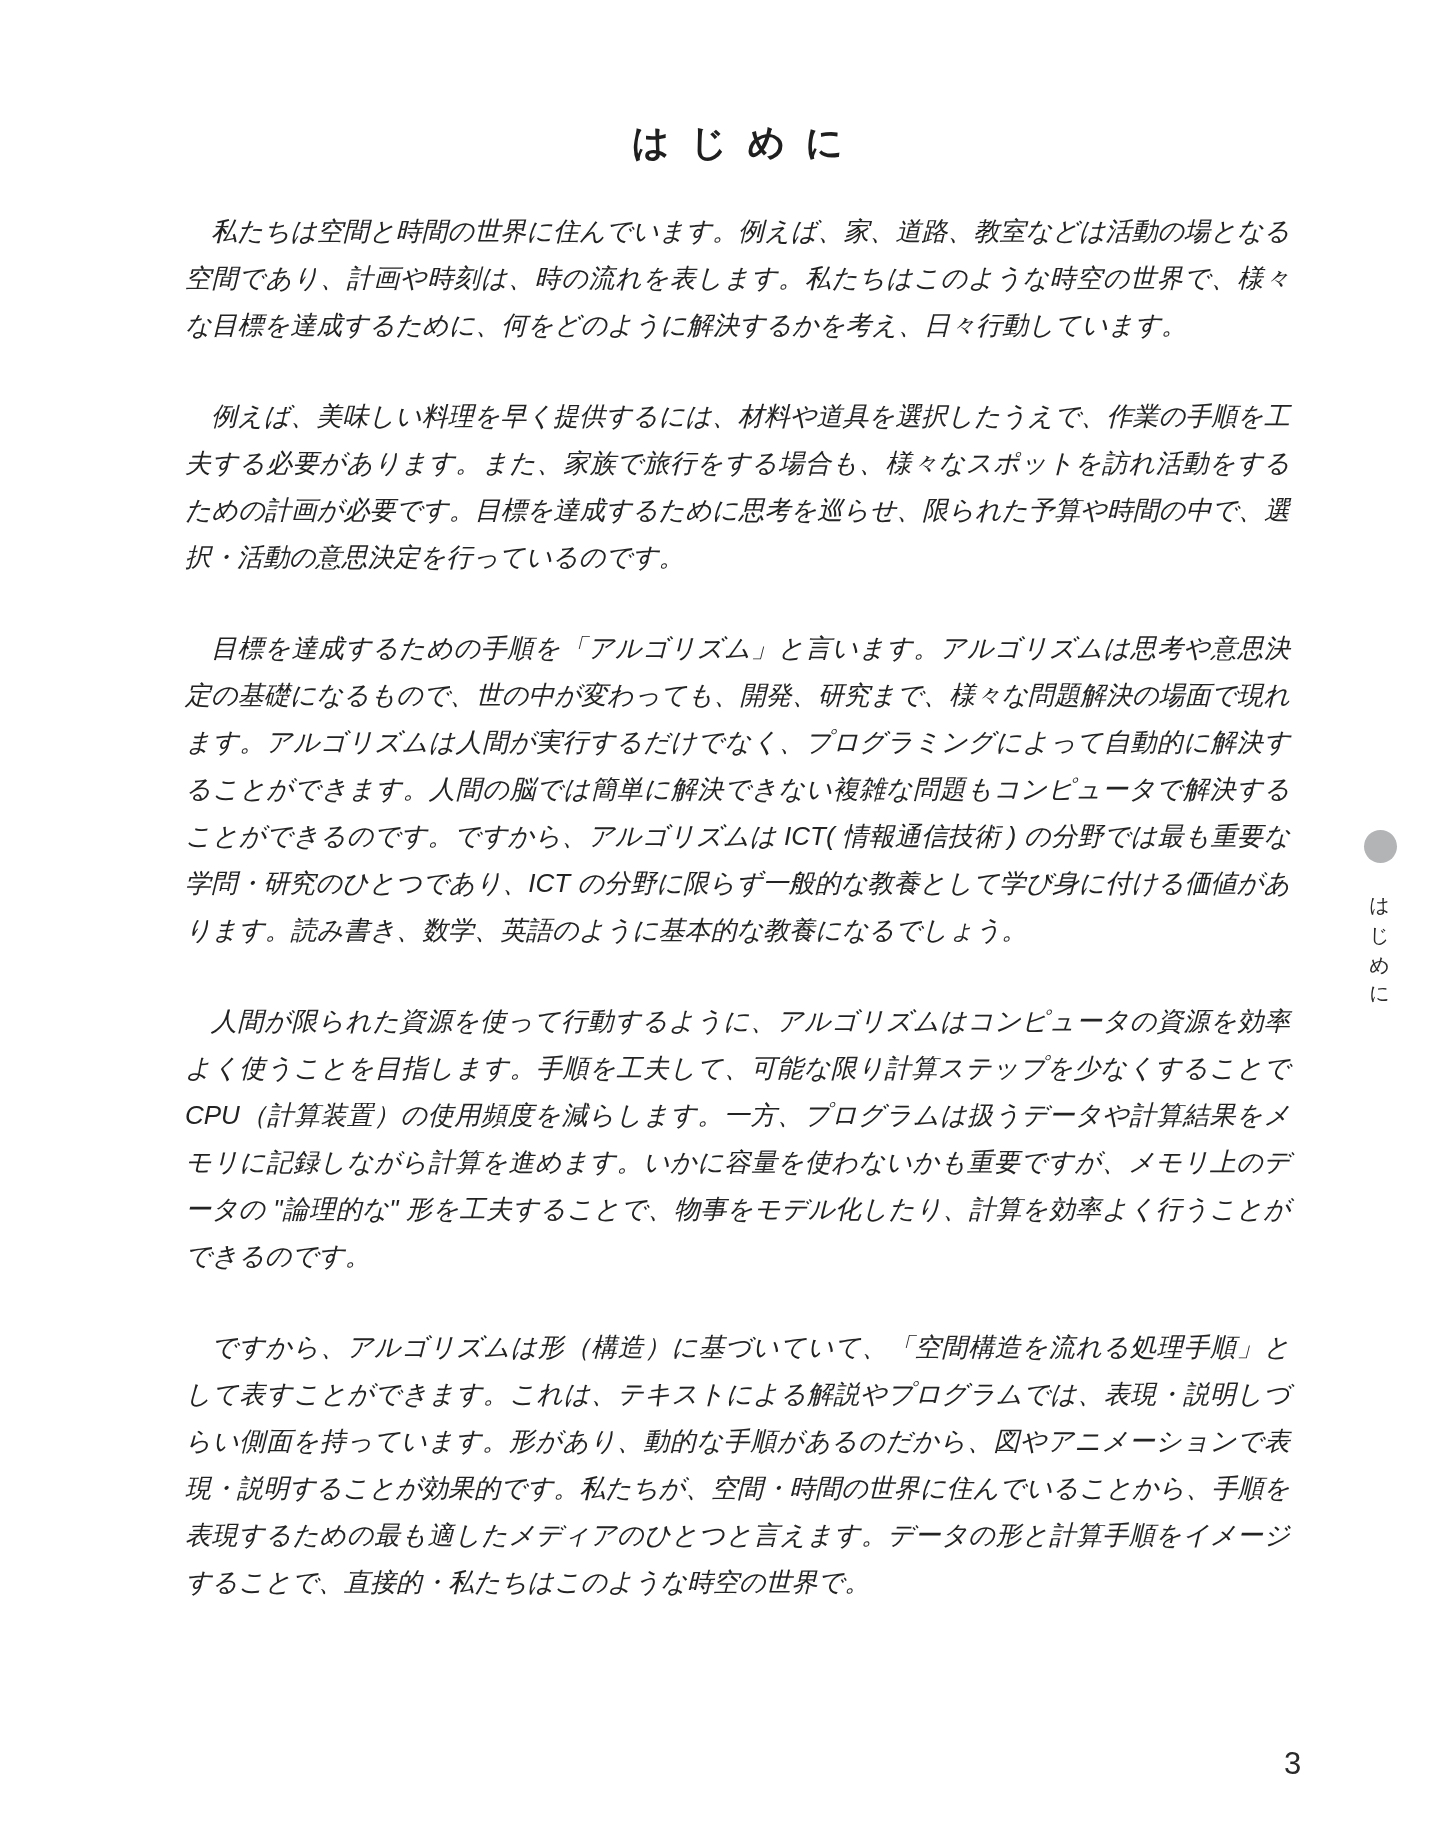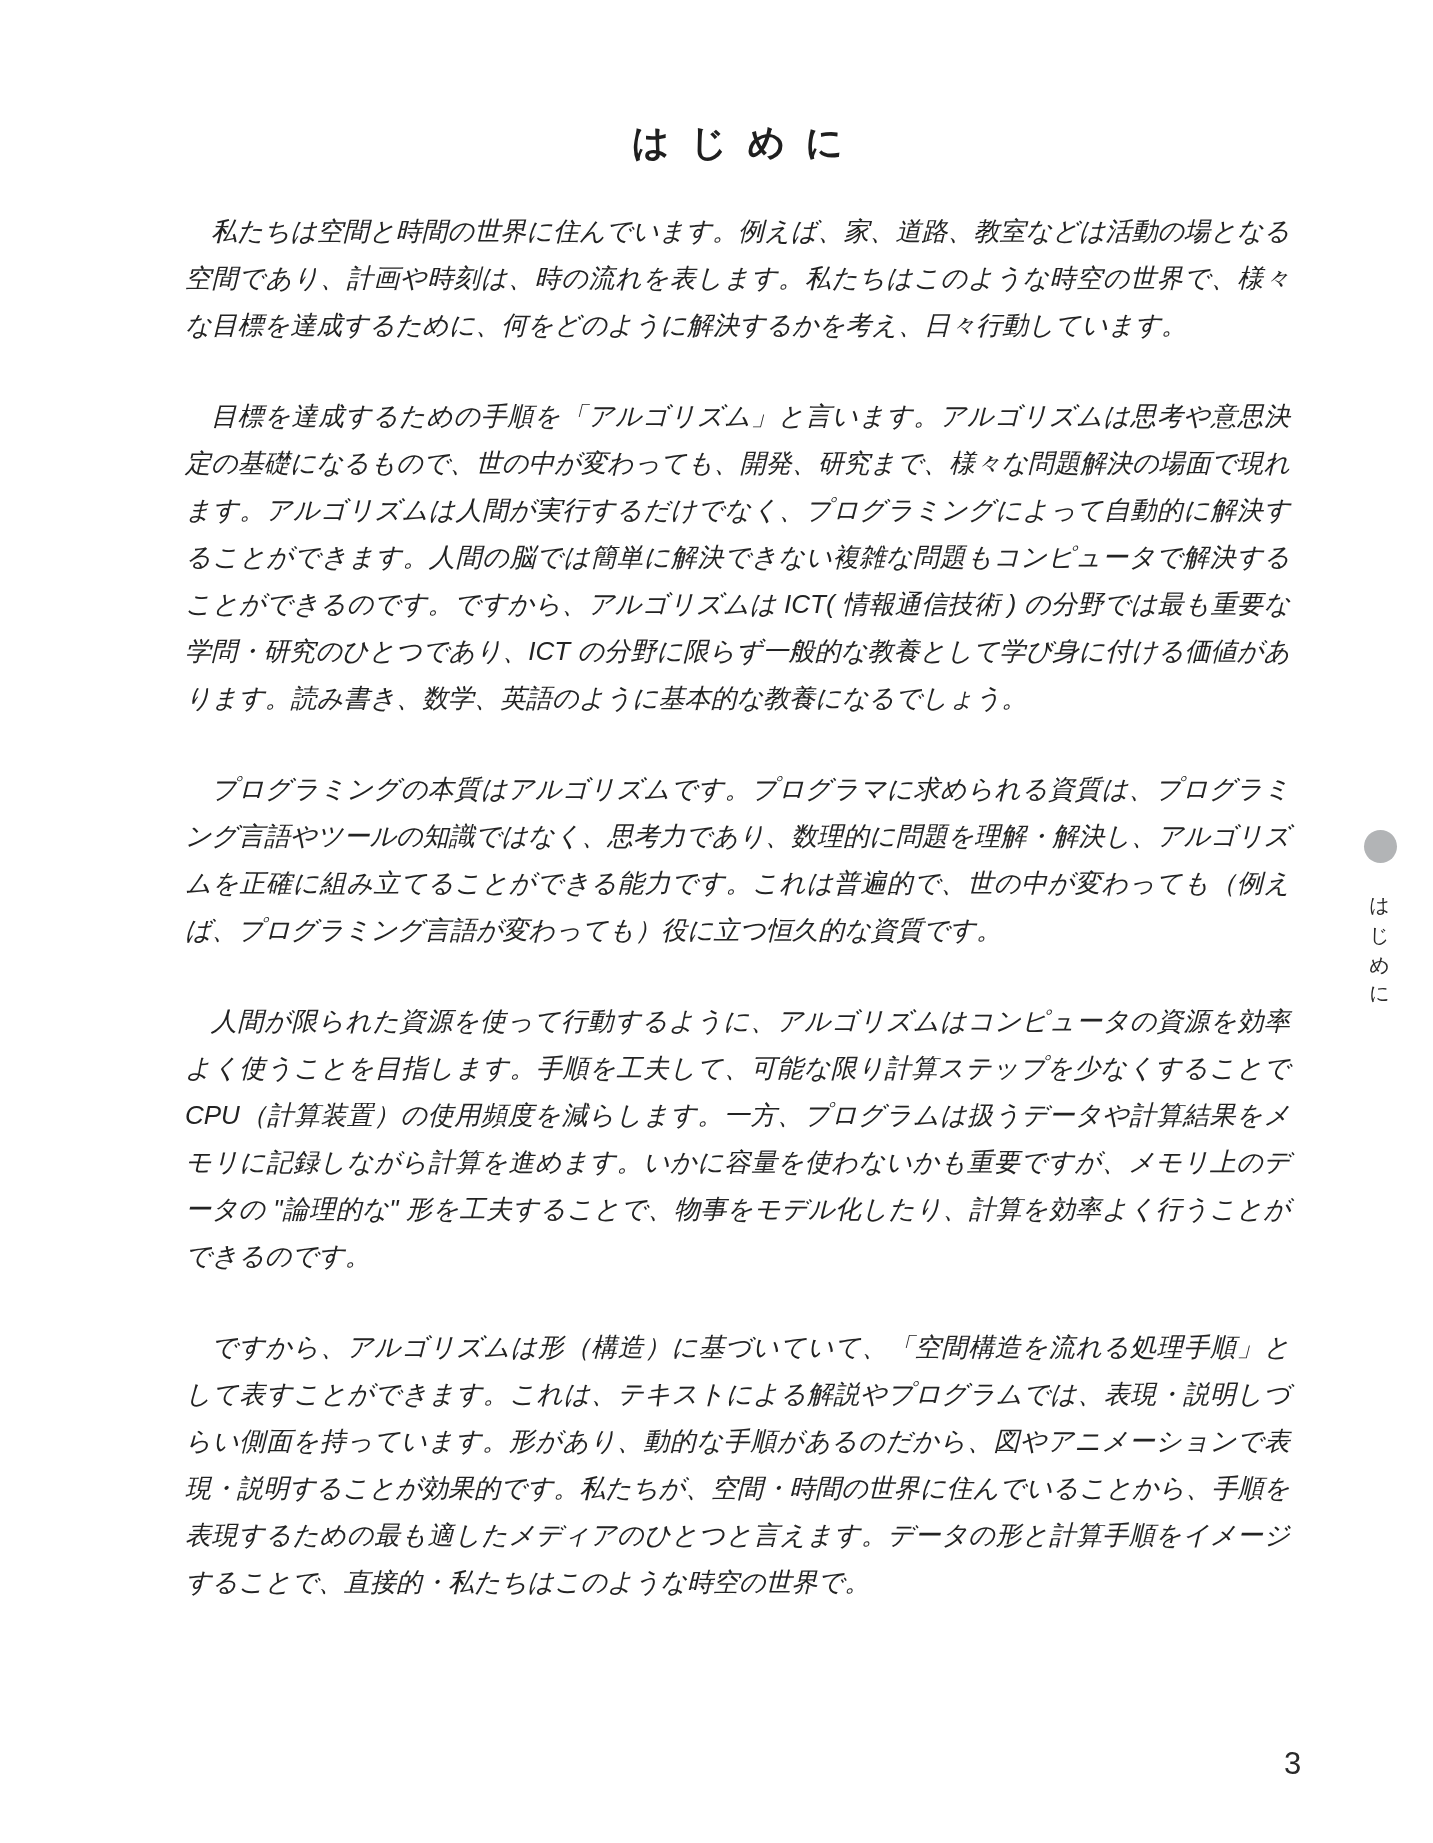--- a/index.html
+++ b/index.html
@@ -70,22 +70,22 @@
     color: #2a2a2a;
   }
 </style>
 </head>
 <body>
 
 <div class="content">
   <h1 class="page-title">はじめに</h1>
 
   <p class="para">私たちは空間と時間の世界に住んでいます。例えば、家、道路、教室などは活動の場となる空間であり、計画や時刻は、時の流れを表します。私たちはこのような時空の世界で、様々な目標を達成するために、何をどのように解決するかを考え、日々行動しています。</p>
+  <p class="para">例えば、美味しい料理を早く提供するには、材料や道具を選択したうえで、作業の手順を工夫する必要があります。また、家族で旅行をする場合も、様々なスポットを訪れ活動をするための計画が必要です。目標を達成するために思考を巡らせ、限られた予算や時間の中で、選択・活動の意思決定を行っているのです。</p>
   <p class="para">目標を達成するための手順を「アルゴリズム」と言います。アルゴリズムは思考や意思決定の基礎になるもので、世の中が変わっても、開発、研究まで、様々な問題解決の場面で現れます。アルゴリズムは人間が実行するだけでなく、プログラミングによって自動的に解決することができます。人間の脳では簡単に解決できない複雑な問題もコンピュータで解決することができるのです。ですから、アルゴリズムは ICT( 情報通信技術 ) の分野では最も重要な学問・研究のひとつであり、ICT の分野に限らず一般的な教養として学び身に付ける価値があります。読み書き、数学、英語のように基本的な教養になるでしょう。</p>
-  <p class="para">プログラミングの本質はアルゴリズムです。プログラマに求められる資質は、プログラミング言語やツールの知識ではなく、思考力であり、数理的に問題を理解・解決し、アルゴリズムを正確に組み立てることができる能力です。これは普遍的で、世の中が変わっても（例えば、プログラミング言語が変わっても）役に立つ恒久的な資質です。</p>
   <p class="para">人間が限られた資源を使って行動するように、アルゴリズムはコンピュータの資源を効率よく使うことを目指します。手順を工夫して、可能な限り計算ステップを少なくすることで CPU（計算装置）の使用頻度を減らします。一方、プログラムは扱うデータや計算結果をメモリに記録しながら計算を進めます。いかに容量を使わないかも重要ですが、メモリ上のデータの "論理的な" 形を工夫することで、物事をモデル化したり、計算を効率よく行うことができるのです。</p>
   <p class="para">ですから、アルゴリズムは形（構造）に基づいていて、「空間構造を流れる処理手順」として表すことができます。これは、テキストによる解説やプログラムでは、表現・説明しづらい側面を持っています。形があり、動的な手順があるのだから、図やアニメーションで表現・説明することが効果的です。私たちが、空間・時間の世界に住んでいることから、手順を表現するための最も適したメディアのひとつと言えます。データの形と計算手順をイメージすることで、直接的・私たちはこのような時空の世界で。</p>
 </div>
 
 <div class="side-tab">
   <span class="side-dot" style="background: rgb(178, 180, 182);"></span>
   <span class="side-label">はじめに</span>
 </div>
 
 <div class="page-number">3</div>

